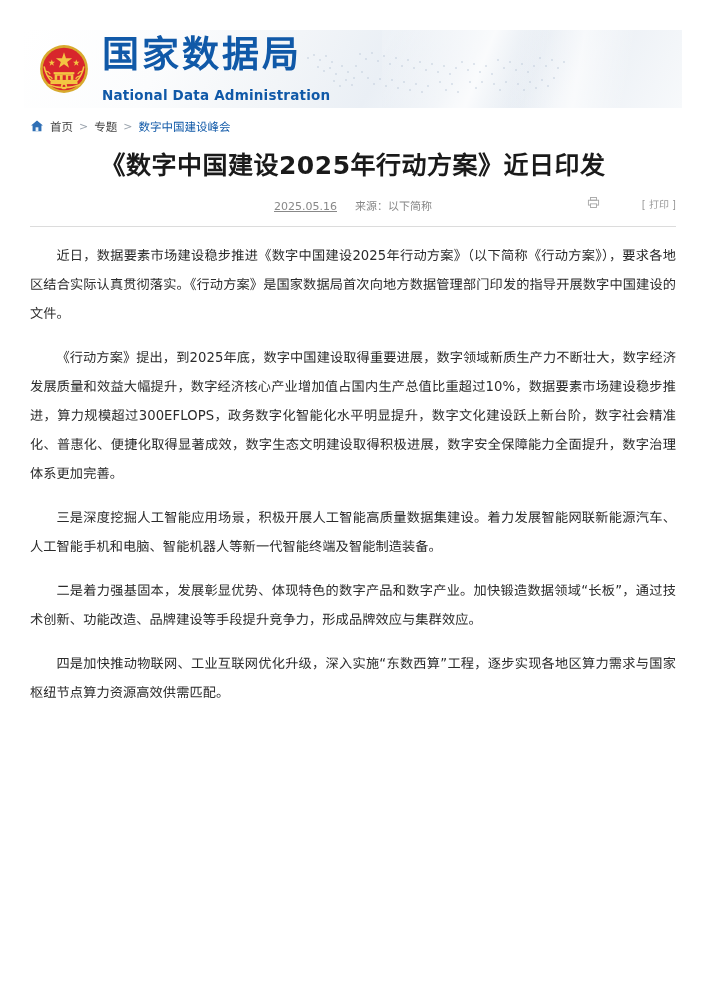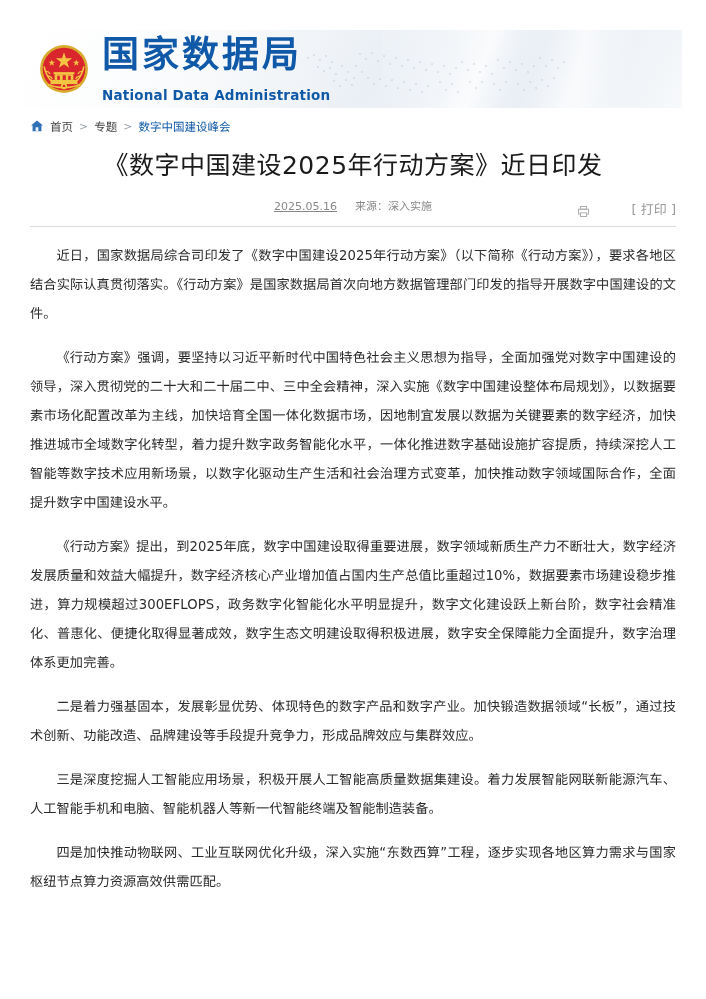--- a/index.html
+++ b/index.html
@@ -108,21 +108,21 @@
   .crumb { color: #444; text-decoration: none; }
   .crumb-sep { margin: 0 6px; color: #9aa3ad; font-size: 11px; }
   .crumb-current { color: #1059a8; font-weight: normal; }
 
   
   .article { padding: 0 30px; margin-top: 14px; }
 
   .art-title {
     text-align: center;
     font-size: 25px;
-    font-weight: normal;
+    font-weight: bold;
     color: #1a1a1a;
     line-height: 1.34;
     letter-spacing: .5px;
     padding: 0 28px;
   }
 
   .art-meta-row {
     position: relative;
     margin-top: 13px;
     height: 22px;
@@ -135,22 +135,22 @@
     line-height: 22px;
   }
   .art-meta .meta-date { margin-right: 18px; text-decoration: underline; }
 
   .print-box {
     position: absolute;
     right: 0;
     top: 0;
     height: 22px;
     display: flex;
-    align-items: flex-end;
-    font-size: 13px;
+    align-items: flex-start;
+    font-size: 10px;
     color: #9a9a9a;
     gap: 38px;
   }
   .printer-icon { width: 13px; height: 13px; margin-right: 4px; display: block; }
 
   .divider {
     border: 0;
     border-top: 1px solid #dcdcdc;
     margin: 8px 0 0 0;
   }
@@ -309,38 +309,37 @@
     <span class="crumb-sep">&gt;</span>
     <a class="crumb crumb-current" href="#">数字中国建设峰会</a>
   </nav>
 
   <div class="article">
 
     <h1 class="art-title">《数字中国建设2025年行动方案》近日印发</h1>
 
     <div class="art-meta-row">
       <div class="art-meta">
-        <span class="meta-date">2025.05.16</span><span>来源：深入实施</span>
+        <span class="meta-date">2025.05.16</span><span>来源：以下简称</span>
       </div>
       <div class="print-box">
         <svg class="printer-icon" viewBox="0 0 24 24" aria-hidden="true">
           <rect x="6.5" y="2.8" width="11" height="5" fill="none" stroke="#a8a8a8" stroke-width="1.7"></rect>
           <rect x="2.6" y="7.8" width="18.8" height="9" fill="none" stroke="#a8a8a8" stroke-width="1.7"></rect>
           <rect x="6.5" y="14.5" width="11" height="6.7" fill="#ffffff" stroke="#a8a8a8" stroke-width="1.7"></rect>
         </svg>
         <span>[ 打印 ]</span>
       </div>
     </div>
 
     <hr class="divider">
 
     <div class="body-text">
-      <p>近日，国家数据局综合司印发了《数字中国建设2025年行动方案》（以下简称《行动方案》），要求各地区结合实际认真贯彻落实。《行动方案》是国家数据局首次向地方数据管理部门印发的指导开展数字中国建设的文件。</p>
-      <p>《行动方案》强调，要坚持以习近平新时代中国特色社会主义思想为指导，全面加强党对数字中国建设的领导，深入贯彻党的二十大和二十届二中、三中全会精神，深入实施《数字中国建设整体布局规划》，以数据要素市场化配置改革为主线，加快培育全国一体化数据市场，因地制宜发展以数据为关键要素的数字经济，加快推进城市全域数字化转型，着力提升数字政务智能化水平，一体化推进数字基础设施扩容提质，持续深挖人工智能等数字技术应用新场景，以数字化驱动生产生活和社会治理方式变革，加快推动数字领域国际合作，全面提升数字中国建设水平。</p>
+      <p>近日，数据要素市场建设稳步推进《数字中国建设2025年行动方案》（以下简称《行动方案》），要求各地区结合实际认真贯彻落实。《行动方案》是国家数据局首次向地方数据管理部门印发的指导开展数字中国建设的文件。</p>
       <p>《行动方案》提出，到2025年底，数字中国建设取得重要进展，数字领域新质生产力不断壮大，数字经济发展质量和效益大幅提升，数字经济核心产业增加值占国内生产总值比重超过10%，数据要素市场建设稳步推进，算力规模超过300EFLOPS，政务数字化智能化水平明显提升，数字文化建设跃上新台阶，数字社会精准化、普惠化、便捷化取得显著成效，数字生态文明建设取得积极进展，数字安全保障能力全面提升，数字治理体系更加完善。</p>
+      <p>三是深度挖掘人工智能应用场景，积极开展人工智能高质量数据集建设。着力发展智能网联新能源汽车、人工智能手机和电脑、智能机器人等新一代智能终端及智能制造装备。</p>
       <p>二是着力强基固本，发展彰显优势、体现特色的数字产品和数字产业。加快锻造数据领域“长板”，通过技术创新、功能改造、品牌建设等手段提升竞争力，形成品牌效应与集群效应。</p>
-      <p>三是深度挖掘人工智能应用场景，积极开展人工智能高质量数据集建设。着力发展智能网联新能源汽车、人工智能手机和电脑、智能机器人等新一代智能终端及智能制造装备。</p>
       <p>四是加快推动物联网、工业互联网优化升级，深入实施“东数西算”工程，逐步实现各地区算力需求与国家枢纽节点算力资源高效供需匹配。</p>
 
     </div>
   </div>
 
 </div>
 
 </body></html>

